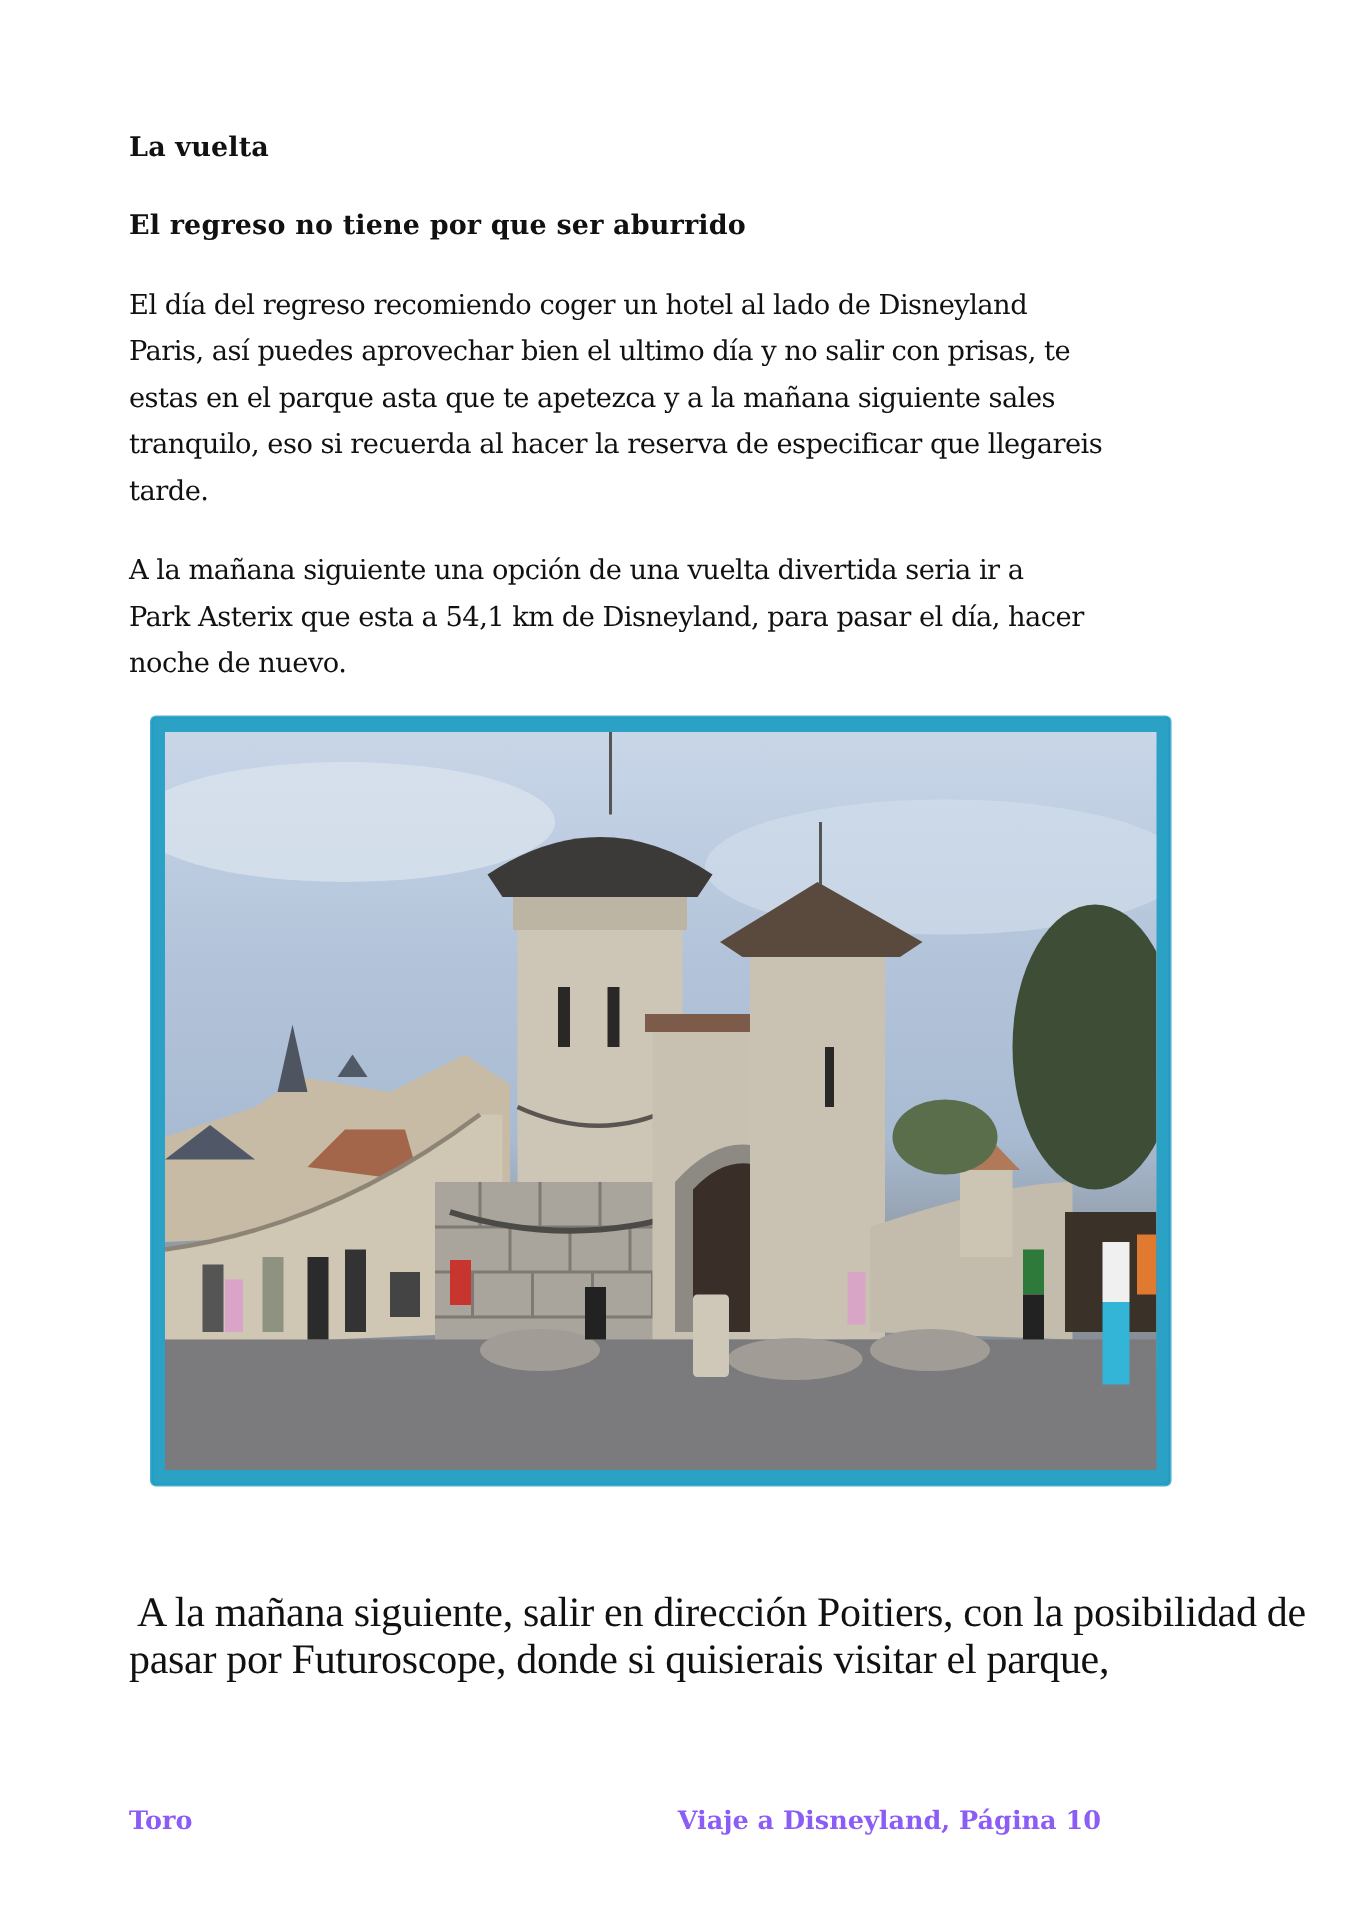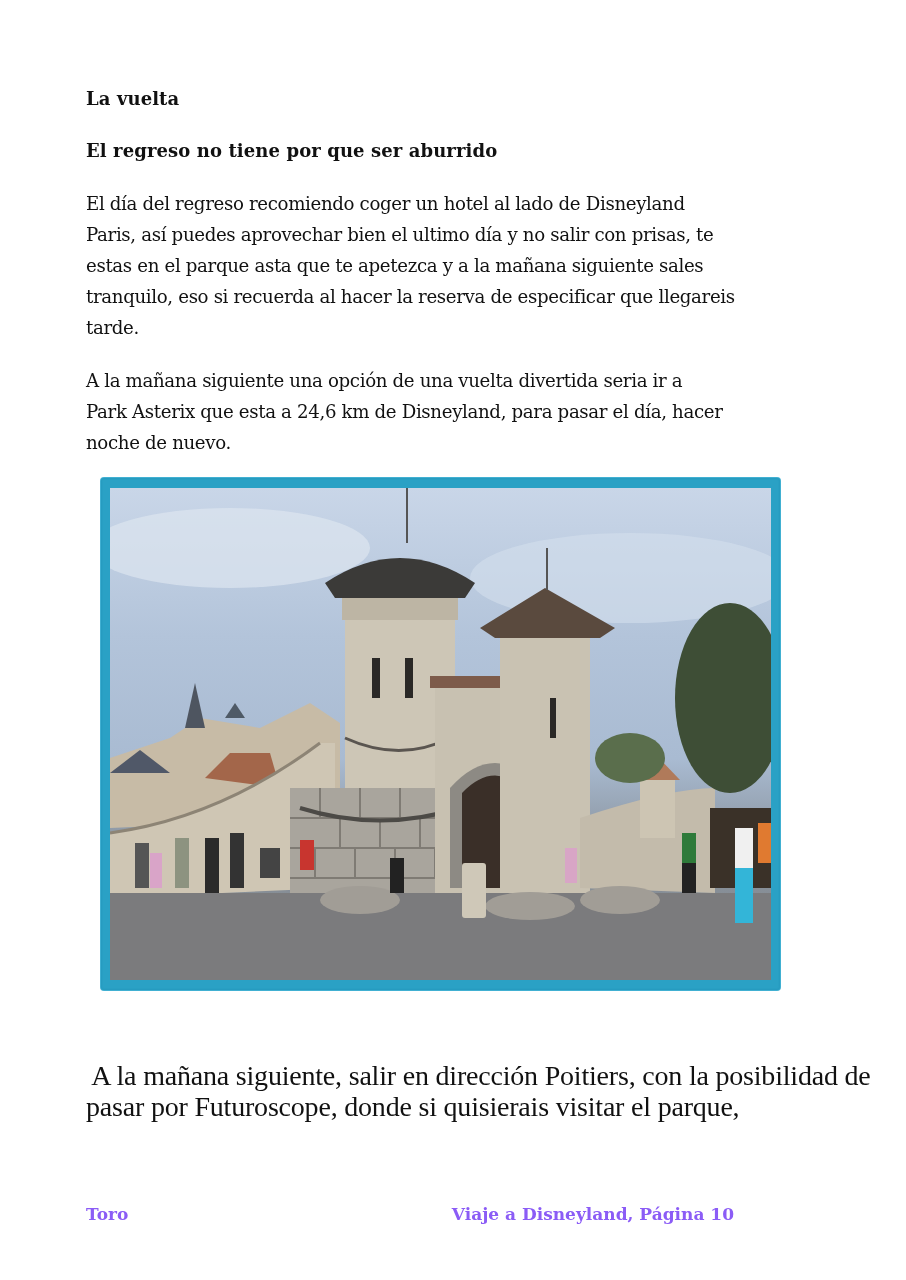--- a/index.html
+++ b/index.html
@@ -37,21 +37,21 @@
   <div class="para p1">
     <span class="ln">El día del regreso recomiendo coger un hotel al lado de Disneyland</span>
     <span class="ln">Paris, así puedes aprovechar bien el ultimo día y no salir con prisas, te</span>
     <span class="ln">estas en el parque asta que te apetezca y a la mañana siguiente sales</span>
     <span class="ln">tranquilo, eso si recuerda al hacer la reserva de especificar que llegareis</span>
     <span class="ln">tarde.</span>
   </div>
 
   <div class="para p2">
     <span class="ln">A la mañana siguiente una opción de una vuelta divertida seria ir a</span>
-    <span class="ln">Park Asterix que esta a 24,6 km de Disneyland, para pasar el día, hacer</span>
+    <span class="ln">Park Asterix que esta a 54,1 km de Disneyland, para pasar el día, hacer</span>
     <span class="ln">noche de nuevo.</span>
   </div>
 
   <div class="frame">
     <div class="photo">
       <svg width="661" height="492" viewBox="0 0 661 492" xmlns="http://www.w3.org/2000/svg">
 
         <ellipse cx="120" cy="60" rx="140" ry="40" fill="#dde5f0" opacity="0.7"></ellipse>
         <ellipse cx="520" cy="90" rx="160" ry="45" fill="#d4dfec" opacity="0.6"></ellipse>
 

